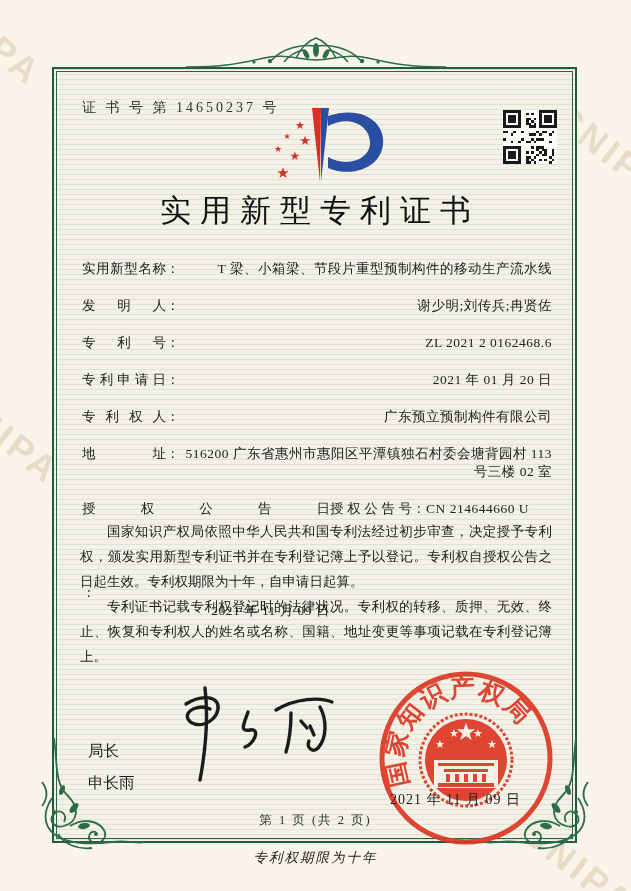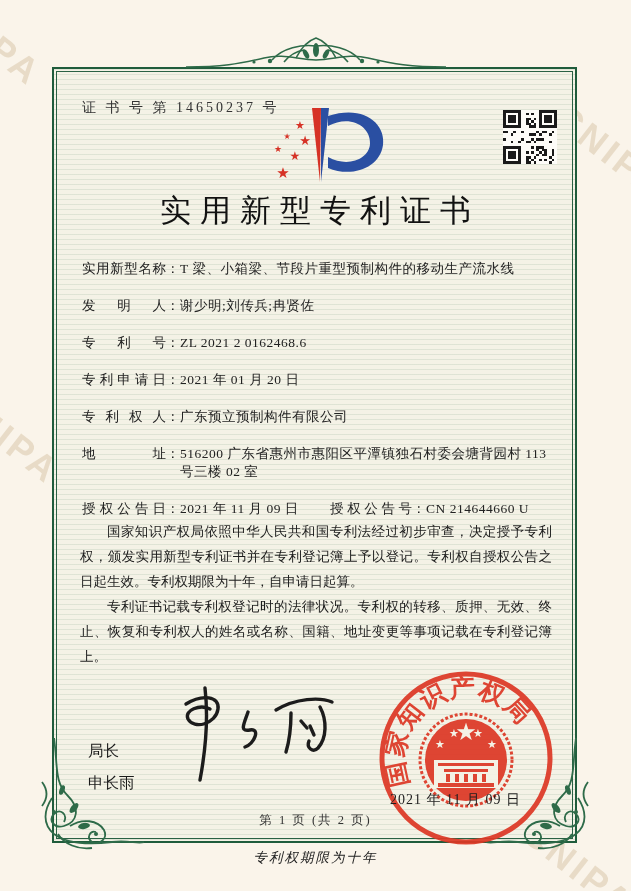--- a/index.html
+++ b/index.html
@@ -54,23 +54,23 @@
     letter-spacing:9px;color:#111;text-indent:9px;
   }
   
   .fields{position:absolute;left:82px;top:260px;width:470px;z-index:5;font-size:13.5px;}
   .field-row{display:flex;align-items:flex-start;margin-bottom:19px;line-height:18px;}
   .field-label{
     flex:0 0 84px;text-align:justify;text-align-last:justify;
     white-space:nowrap;color:#222;
   }
   .field-sep{flex:0 0 14px;}
-  .field-value{flex:1 1 auto;letter-spacing:0.5px;}
+  .field-value{flex:1 1 auto;letter-spacing:0.5px;text-align:right;}
   .grant-row{display:flex;margin-top:0px;line-height:18px;}
-  .grant-left{display:flex;width:248px;}
+  .grant-left{display:flex;width:248px;flex-direction:column;}
   .grant-right{display:flex;}
   .grant-right .field-label{flex:0 0 82px;}
   
   .legal{
     position:absolute;left:80px;top:520px;width:472px;z-index:5;
     font-size:13.5px;line-height:1.85;
     text-align:justify;color:#1c1c1c;
   }
   .legal p{margin:0;text-indent:2em;}
   

